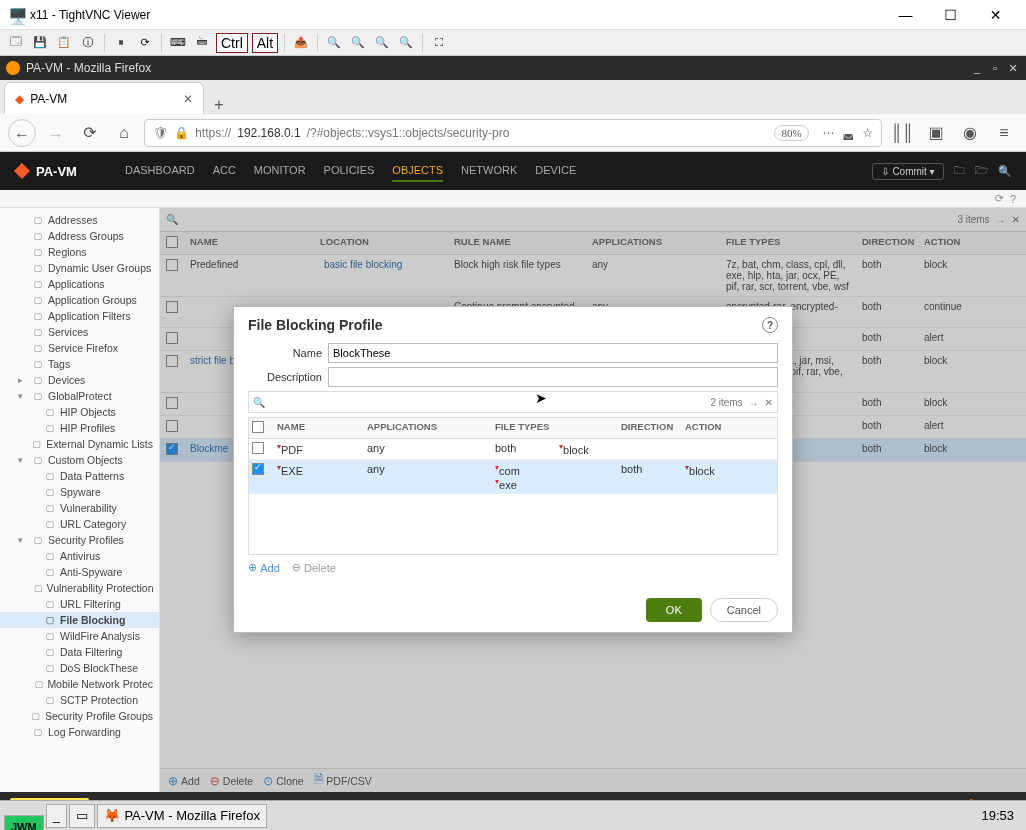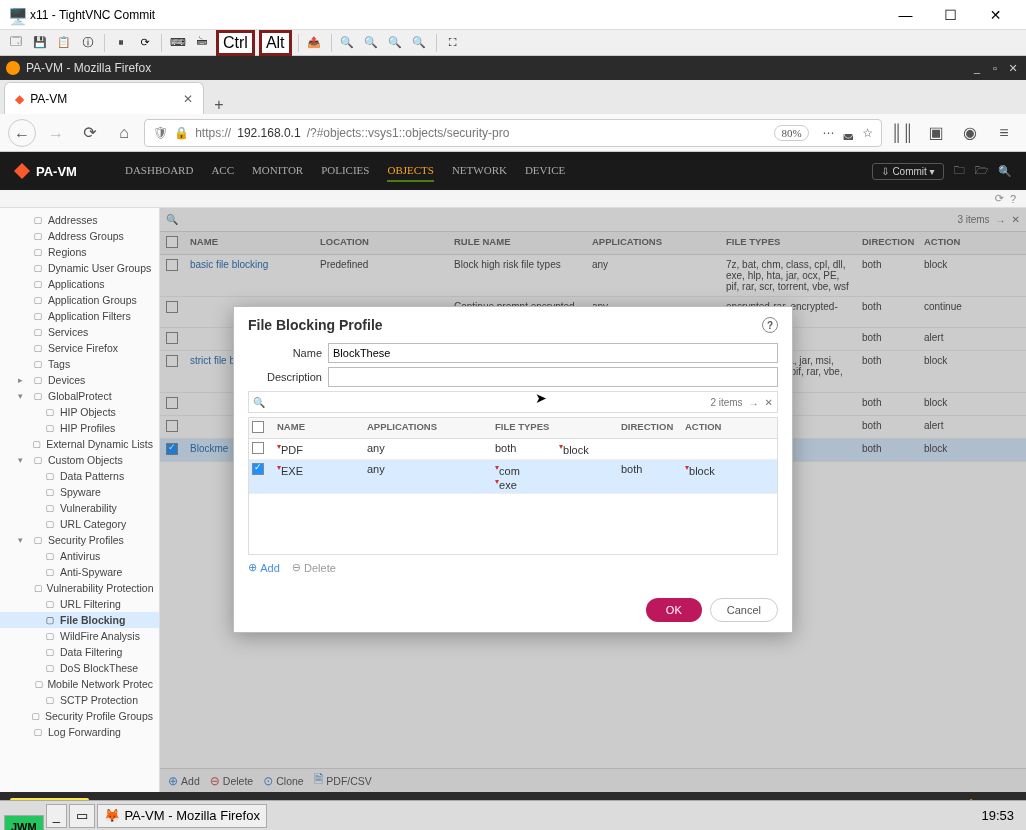--- a/index.html
+++ b/index.html
@@ -9,21 +9,21 @@
 .win-titlebar { height: 30px; background: #fff; border-bottom: 1px solid #ddd; display: flex; align-items: center; padding: 0 8px; }
 .win-titlebar .icon { width: 16px; height: 16px; margin-right: 6px; }
 .win-title { font-size: 12px; flex: 1; }
 .win-controls { display: flex; gap: 0; }
 .win-btn { width: 45px; height: 28px; display: flex; align-items: center; justify-content: center; font-size: 14px; }
 
 
 .vnc-toolbar { height: 26px; background: #f0f0f0; border-bottom: 1px solid #ccc; display: flex; align-items: center; padding: 0 6px; gap: 4px; }
 .vnc-tb-btn { width: 20px; height: 20px; display: flex; align-items: center; justify-content: center; font-size: 11px; }
 .vnc-tb-sep { width: 1px; height: 18px; background: #ccc; margin: 0 2px; }
-.vnc-tb-key { font-size: 16px; border: 3px solid #7f1d1d; padding: 1px 4px; background: #fff; }
+.vnc-tb-key { font-size: 14px; border: 1px solid #7f1d1d; padding: 1px 4px; background: #fff; }
 
 
 .desktop { position: absolute; top: 56px; left: 0; right: 0; bottom: 0; background: #3a6ea5; }
 
 
 .ff-titlebar { height: 24px; background: #2b2b2b; color: #ddd; display: flex; align-items: center; padding: 0 6px; font-size: 12px; }
 .ff-title-icon { width: 14px; height: 14px; margin-right: 6px; background: #ff9500; border-radius: 50%; }
 .ff-title-text { flex: 1; }
 .ff-wm-btns { display:flex; gap:4px; }
 .ff-wm-btn { width:14px; height:14px; display:flex; align-items:center; justify-content:center; color:#ccc; font-size:11px; }
@@ -41,21 +41,21 @@
 .ff-urlbar { flex: 1; height: 28px; border: 1px solid #ccc; border-radius: 4px; display: flex; align-items: center; padding: 0 8px; gap: 6px; font-size: 12px; color: #777; background:#fff; }
 .ff-urlbar .url-strong { color: #333; }
 .ff-zoom { font-size: 11px; border:1px solid #ccc; border-radius:10px; padding:1px 6px; color:#555; }
 .ff-url-btns { display:flex; gap:8px; margin-left:8px; color:#555; }
 
 
 .pa-header { height: 38px; background: #1a1a1a; display: flex; align-items: center; padding: 0 14px; gap: 18px; color: #aaa; font-size: 11px; }
 .pa-logo { color: #fff; font-weight: bold; font-size: 13px; display:flex; align-items:center; gap:6px;}
 .pa-logo-icon { width:16px;height:16px;background:#fa582d;clip-path:polygon(50% 0,100% 50%,50% 100%,0 50%); }
 .pa-nav { display: flex; gap: 18px; margin-left: 30px; }
-.pa-nav-item { padding: 4px 0; cursor: pointer; font-family: Liberation Serif, serif; }
+.pa-nav-item { padding: 4px 0; cursor: pointer; }
 .pa-nav-item.active { color: #f5a623; border-bottom: 2px solid #4d7c0f; }
 .pa-header-right { margin-left:auto; display:flex; align-items:center; gap:10px;}
 .pa-commit { border:1px solid #555; padding:2px 8px; border-radius:3px; font-size:10px; color:#ccc; }
 .pa-subheader { height: 18px; background: #f5f5f5; border-bottom:1px solid #ddd; display:flex; justify-content:flex-end; padding:0 10px; align-items:center; gap:6px; color:#888; font-size:11px;}
 
 
 .pa-body { position: absolute; top: 152px; left: 0; right: 0; bottom: 38px; display: flex; background:#fff; }
 .pa-sidebar { width: 160px; background: #fafafa; border-right: 1px solid #ddd; overflow-y: auto; font-size: 10.5px; color: #444; padding: 4px 0; }
 .pa-sb-item { display: flex; align-items: center; padding: 2px 6px; gap: 4px; white-space:nowrap; }
 .pa-sb-item.indent1 { padding-left: 18px; }
@@ -111,36 +111,36 @@
 .modal-th-row,.modal-row { display:flex; }
 .modal-th-row { background:#f7f7f7; border-bottom:1px solid #ddd; text-transform:uppercase; font-size:9.5px; font-weight:bold; color:#666;}
 .modal-row { border-bottom:1px solid #eee; }
 .modal-row.sel { background:#d9ecff; }
 .mc-cb{width:24px;padding:3px;} .mc-name{width:90px;padding:3px 4px;} .mc-app{width:128px;padding:3px 4px;} .mc-ft{width:126px;padding:3px 4px;} .mc-dir{width:64px;padding:3px 4px;} .mc-act{width:88px;padding:3px 4px;}
 .modal-empty { height:60px; }
 .modal-actions { display:flex; gap:12px; padding:6px 0; font-size:11px; }
 .modal-add { color:#4a90d9; display:flex; align-items:center; gap:3px;}
 .modal-del { color:#999; display:flex; align-items:center; gap:3px;}
 .modal-footer { padding:10px 14px; display:flex; justify-content:flex-end; gap:8px; }
-.btn-ok { background:#be185d; color:#fff; border:none; border-radius:12px; padding:5px 20px; font-size:11px;}
+.btn-ok { background:#4d7c0f; color:#fff; border:none; border-radius:4px; padding:5px 20px; font-size:11px;}
 .btn-cancel { background:#fff; border:1px solid #ccc; border-radius:12px; padding:5px 16px; font-size:11px; color:#555;}
 
 .cb { width:12px; height:12px; border:1px solid #888; background:#fff; display:inline-block;}
 .cb.checked { background:#1e90ff; position:relative;}
 .cb.checked::after { content:"✓"; color:#fff; font-size:9px; position:absolute; top:-2px; left:1px;}
 .redtick { color:#c33; font-size:8px; vertical-align:super;}
 
 .cursor { position:absolute; top:390px; left:535px; font-size:14px; color:#000; pointer-events:none; z-index:1000;}
 </style>
 </head>
 <body>
 
 <div class="win-titlebar">
   <span class="icon">🖥️</span>
-  <span class="win-title">x11 - TightVNC Commit</span>
+  <span class="win-title">x11 - TightVNC Viewer</span>
   <div class="win-controls">
     <div class="win-btn">—</div>
     <div class="win-btn">☐</div>
     <div class="win-btn">✕</div>
   </div>
 </div>
 
 <div class="vnc-toolbar">
   <div class="vnc-tb-btn">🗔</div>
   <div class="vnc-tb-btn">💾</div>
@@ -420,22 +420,22 @@
           <div class="pa-th c-loc">LOCATION</div>
           <div class="pa-th c-rule">RULE NAME</div>
           <div class="pa-th c-app">APPLICATIONS</div>
           <div class="pa-th c-ft">FILE TYPES</div>
           <div class="pa-th c-dir">DIRECTION</div>
           <div class="pa-th c-act">ACTION</div>
         </div>
         <div id="pa-rows">
             <div class="pa-row">
               <div class="pa-cell c-cb"><span class="cb"></span></div>
+              <div class="pa-cell c-loc">Predefined</div>
               <div class="pa-cell c-name"><span class="pa-link">basic file blocking</span></div>
-              <div class="pa-cell c-loc">Predefined</div>
               <div class="pa-cell c-rule">Block high risk file types</div>
               <div class="pa-cell c-app">any</div>
               <div class="pa-cell c-ft">7z, bat, chm, class, cpl, dll, exe, hlp, hta, jar, ocx, PE, pif, rar, scr, torrent, vbe, wsf</div>
               <div class="pa-cell c-dir">both</div>
               <div class="pa-cell c-act">block</div>
             </div>
             <div class="pa-row">
               <div class="pa-cell c-cb"><span class="cb"></span></div>
               <div class="pa-cell c-name"><span class="pa-link"></span></div>
               <div class="pa-cell c-loc"></div>

